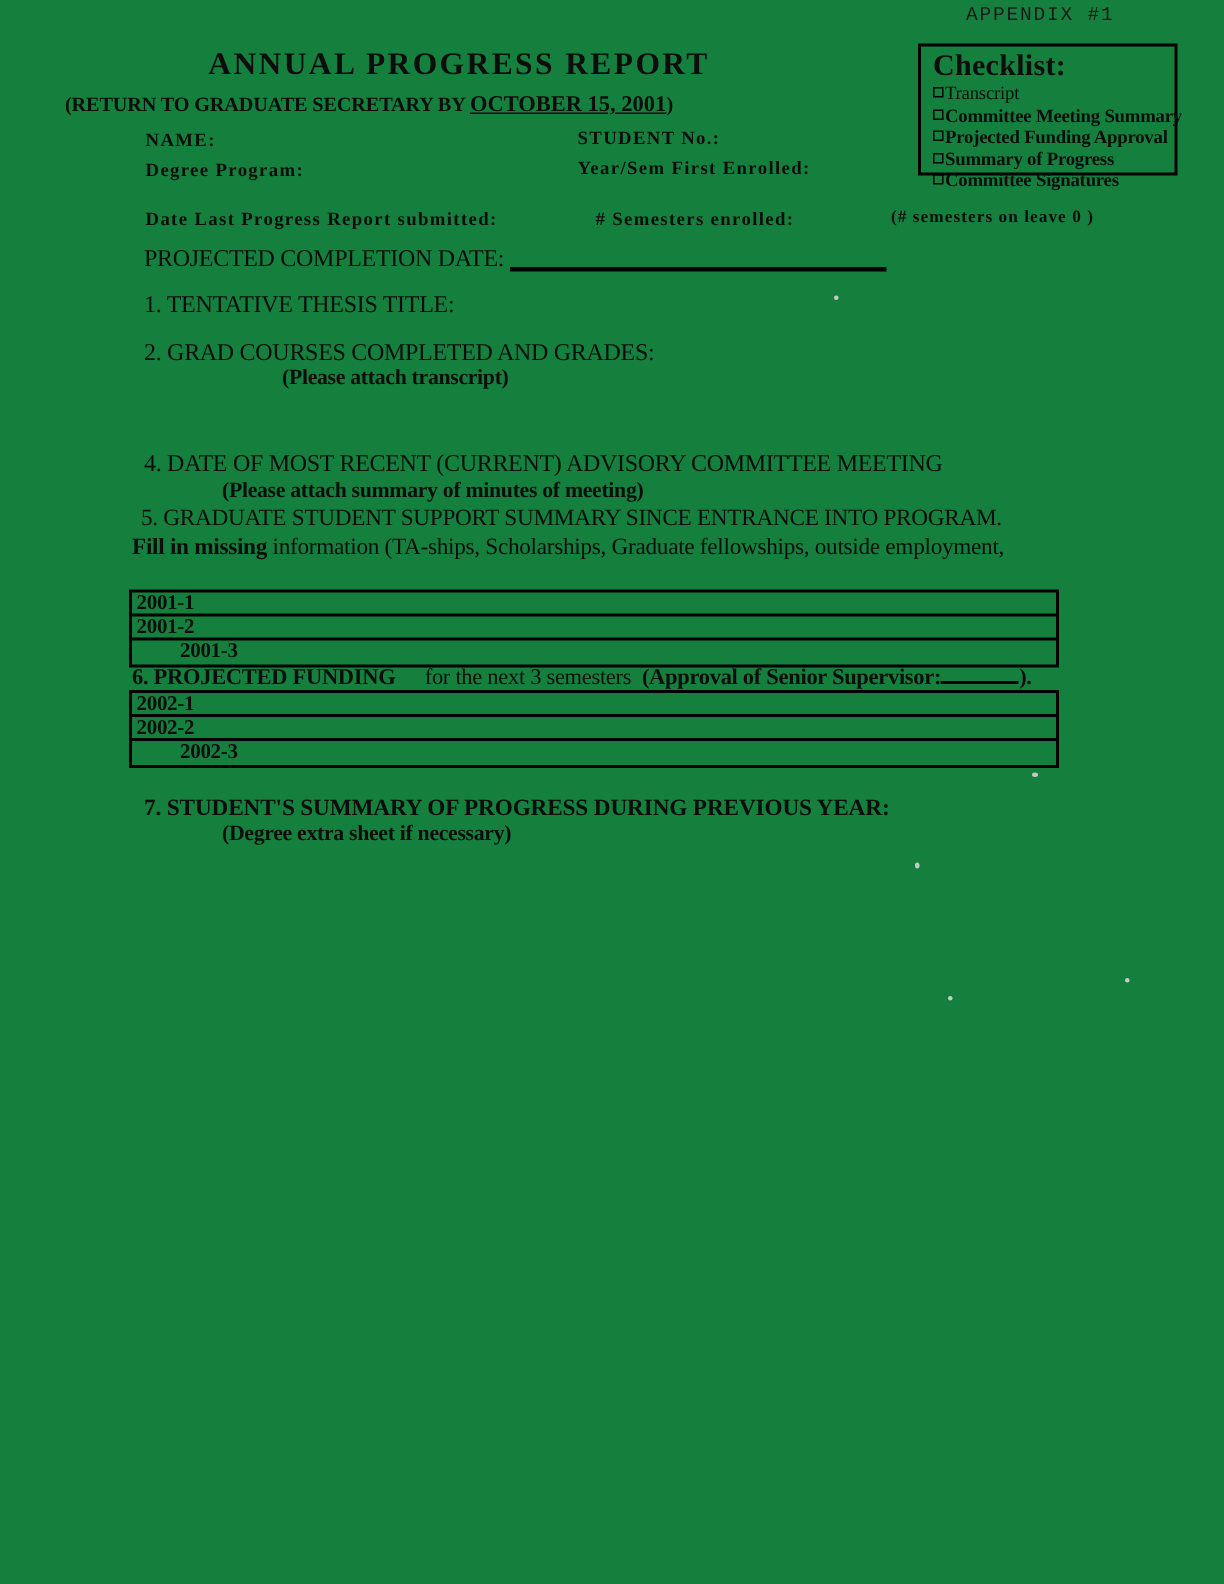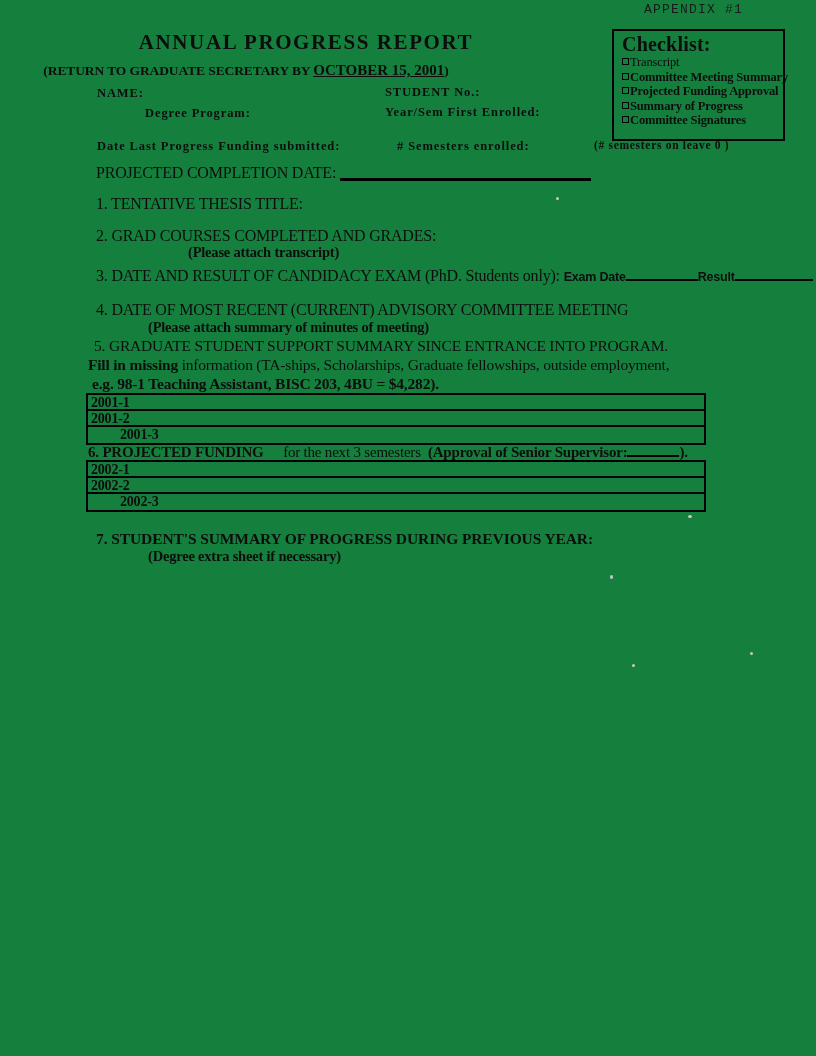--- a/index.html
+++ b/index.html
@@ -27,21 +27,21 @@
     letter-spacing: 1.2px;
     color: #1a1a1a;
   }
 
   
   .checklist-box {
     position: absolute;
     left: 612px;
     top: 29px;
     width: 173px;
-    height: 112px;
+    height: 88px;
     border: 2px solid #000;
     box-sizing: border-box;
     padding: 3px 0 0 8px;
   }
   .checklist-title {
     font-family: "Liberation Serif", serif;
     font-weight: bold;
     font-size: 20px;
     line-height: 21px;
     letter-spacing: 0.2px;
@@ -100,21 +100,21 @@
   
   .field {
     position: absolute;
     font-weight: bold;
     font-size: 12.5px;
     letter-spacing: 0.9px;
     white-space: nowrap;
   }
   #fld-name         { left: 97px;  top: 86px; }
   #fld-student-no   { left: 385px; top: 85px; }
-  #fld-degree       { left: 97px;  top: 106px; margin-left: 48px; }
+  #fld-degree       { left: 97px;  top: 106px; }
   #fld-yearsem      { left: 385px; top: 105px; }
   #fld-datelast     { left: 97px;  top: 139px; }
   #fld-semenrolled  { left: 397px; top: 139px; }
   #fld-onleave      { left: 594px; top: 139px; font-size: 11.5px; letter-spacing: 0.7px; text-align: center; }
 
   
   .item {
     position: absolute;
     font-size: 16px;
     white-space: nowrap;
@@ -238,40 +238,38 @@
     </div>
   </div>
 
   <div class="main-title">ANNUAL PROGRESS REPORT</div>
   <div class="sub-title"><span>(RETURN TO GRADUATE SECRETARY BY </span><span class="emph">OCTOBER 15, 2001</span><span>)</span></div>
 
   <div class="field" id="fld-name">NAME:</div>
   <div class="field" id="fld-student-no">STUDENT No.:</div>
   <div class="field" id="fld-degree">Degree  Program:</div>
   <div class="field" id="fld-yearsem">Year/Sem  First  Enrolled:</div>
-  <div class="field" id="fld-datelast">Date  Last  Progress  Funding  submitted:</div>
+  <div class="field" id="fld-datelast">Date  Last  Progress  Report  submitted:</div>
   <div class="field" id="fld-semenrolled">#  Semesters  enrolled:</div>
   <div class="field" id="fld-onleave"><span>(#  semesters  on  leave</span> <span>0</span> <span>)</span></div>
 
   <div class="item" id="proj-completion">PROJECTED COMPLETION DATE:</div>
   <div id="proj-line"></div>
 
   <div class="item" id="item1">1. TENTATIVE THESIS TITLE:</div>
 
   <div class="item" id="item2">2. GRAD COURSES COMPLETED AND GRADES:</div>
   <div class="item-sub" id="item2-sub">(Please attach transcript)</div>
 
-  <div class="item" id="item3"><span>3. DATE AND RESULT OF CANDIDACY EXAM (PhD. Students only):</span> <span class="sans">Exam Date</span><span class="blankline" style="width:72px"></span><span class="sans">Result</span><span class="blankline" style="width:78px"></span></div>
 
   <div class="item" id="item4">4. DATE OF MOST RECENT (CURRENT) ADVISORY COMMITTEE MEETING</div>
   <div class="item-sub" id="item4-sub">(Please attach summary of minutes of meeting)</div>
 
   <div class="item" id="item5">5.  GRADUATE STUDENT SUPPORT SUMMARY SINCE ENTRANCE INTO PROGRAM.</div>
   <div id="item5-l2"><span class="bold">Fill in missing</span><span> information (TA-ships, Scholarships, Graduate fellowships, outside employment,</span></div>
-  <div id="item5-l3">e.g. 98-1 Teaching Assistant, BISC 203, 4BU = $4,282).</div>
 
   <div class="grid" id="table-2001">
     <div class="grid-row">2001-1</div>
     <div class="grid-row">2001-2</div>
     <div class="grid-row">2001-3</div>
   </div>
 
   <div class="item" id="item6"><span class="bold">6. PROJECTED FUNDING</span><span class="reg"> for the next 3 semesters</span> &nbsp;<span class="bold">(Approval of Senior Supervisor:</span><span class="blankline" style="width:52px"></span><span class="bold">).</span></div>
 
   <div class="grid" id="table-2002">

